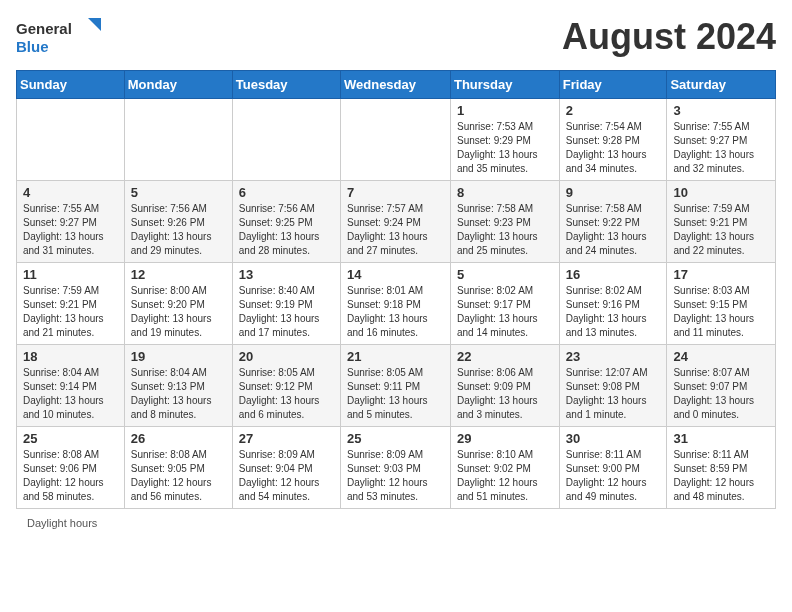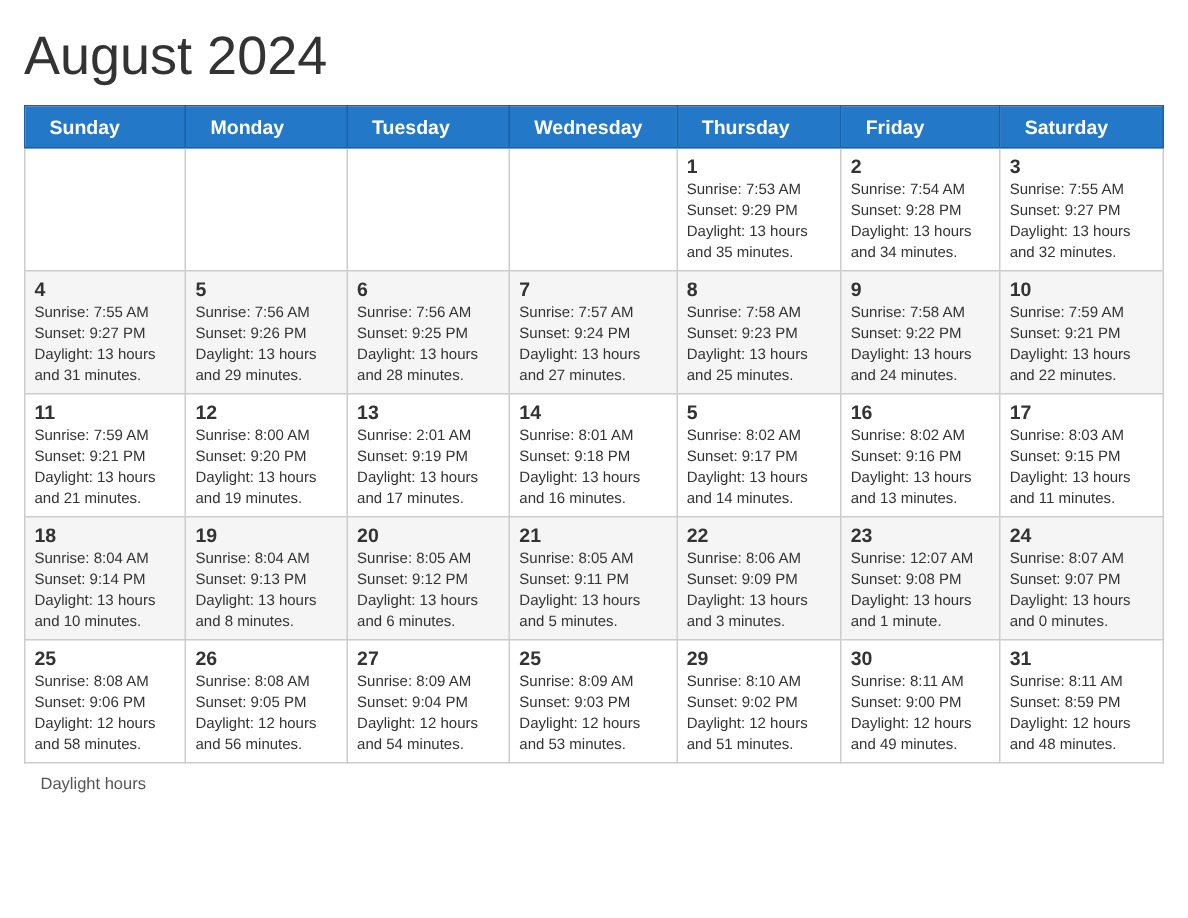--- a/index.html
+++ b/index.html
@@ -19,39 +19,39 @@
     .logo {
       display: flex;
       align-items: center;
       gap: 4px;
     }
     .title-block {
       text-align: right;
     }
     .month-year {
       font-size: 36px;
-      font-weight: normal;
+      font-weight: bold;
       color: #333;
     }
     .location {
       font-size: 15px;
       color: #333;
     }
     .calendar {
       width: 100%;
       border-collapse: collapse;
       border: 1px solid #ccc;
     }
     .calendar th {
       background-color: #2478c8;
       color: #fff;
       font-size: 13px;
       font-weight: bold;
       text-align: left;
-      padding: 6px 16px;
+      padding: 6px 3px;
       border: 1px solid #1a5fa8;
     }
     .calendar td {
       vertical-align: top;
       width: 113px;
       min-height: 80px;
       padding: 4px 6px;
       border: 1px solid #ccc;
       font-size: 10.5px;
       color: #333;
@@ -78,20 +78,27 @@
       margin-top: 8px;
       font-size: 11px;
       color: #555;
       padding-left: 11px;
     }
   </style>
 </head>
 <body>
 
 <div class="header">
+  <div class="logo">
+  <svg width="90" height="42" viewBox="0 0 90 42" xmlns="http://www.w3.org/2000/svg">
+    <text x="0" y="18" font-size="15" font-weight="bold" fill="#333" font-family="Arial">General</text>
+    <text x="0" y="36" font-size="15" font-weight="bold" fill="#2478c8" font-family="Arial">Blue</text>
+    <polygon points="72,2 85,2 85,15" fill="#2478c8"></polygon>
+  </svg>
+</div>
   <div class="title-block">
     <div class="month-year">August 2024</div>
   </div>
 </div>
 
 <table class="calendar">
   <thead>
     <tr>
 
     <th>Sunday</th>
@@ -181,21 +188,21 @@
 Daylight: 13 hours and 21 minutes.</div>
         </td>
         <td>
           <span class="day-num">12</span>
           <div class="day-info">Sunrise: 8:00 AM
 Sunset: 9:20 PM
 Daylight: 13 hours and 19 minutes.</div>
         </td>
         <td>
           <span class="day-num">13</span>
-          <div class="day-info">Sunrise: 2:01 AM
+          <div class="day-info">Sunrise: 8:40 AM
 Sunset: 9:19 PM
 Daylight: 13 hours and 17 minutes.</div>
         </td>
         <td>
           <span class="day-num">14</span>
           <div class="day-info">Sunrise: 8:01 AM
 Sunset: 9:18 PM
 Daylight: 13 hours and 16 minutes.</div>
         </td>
         <td>

